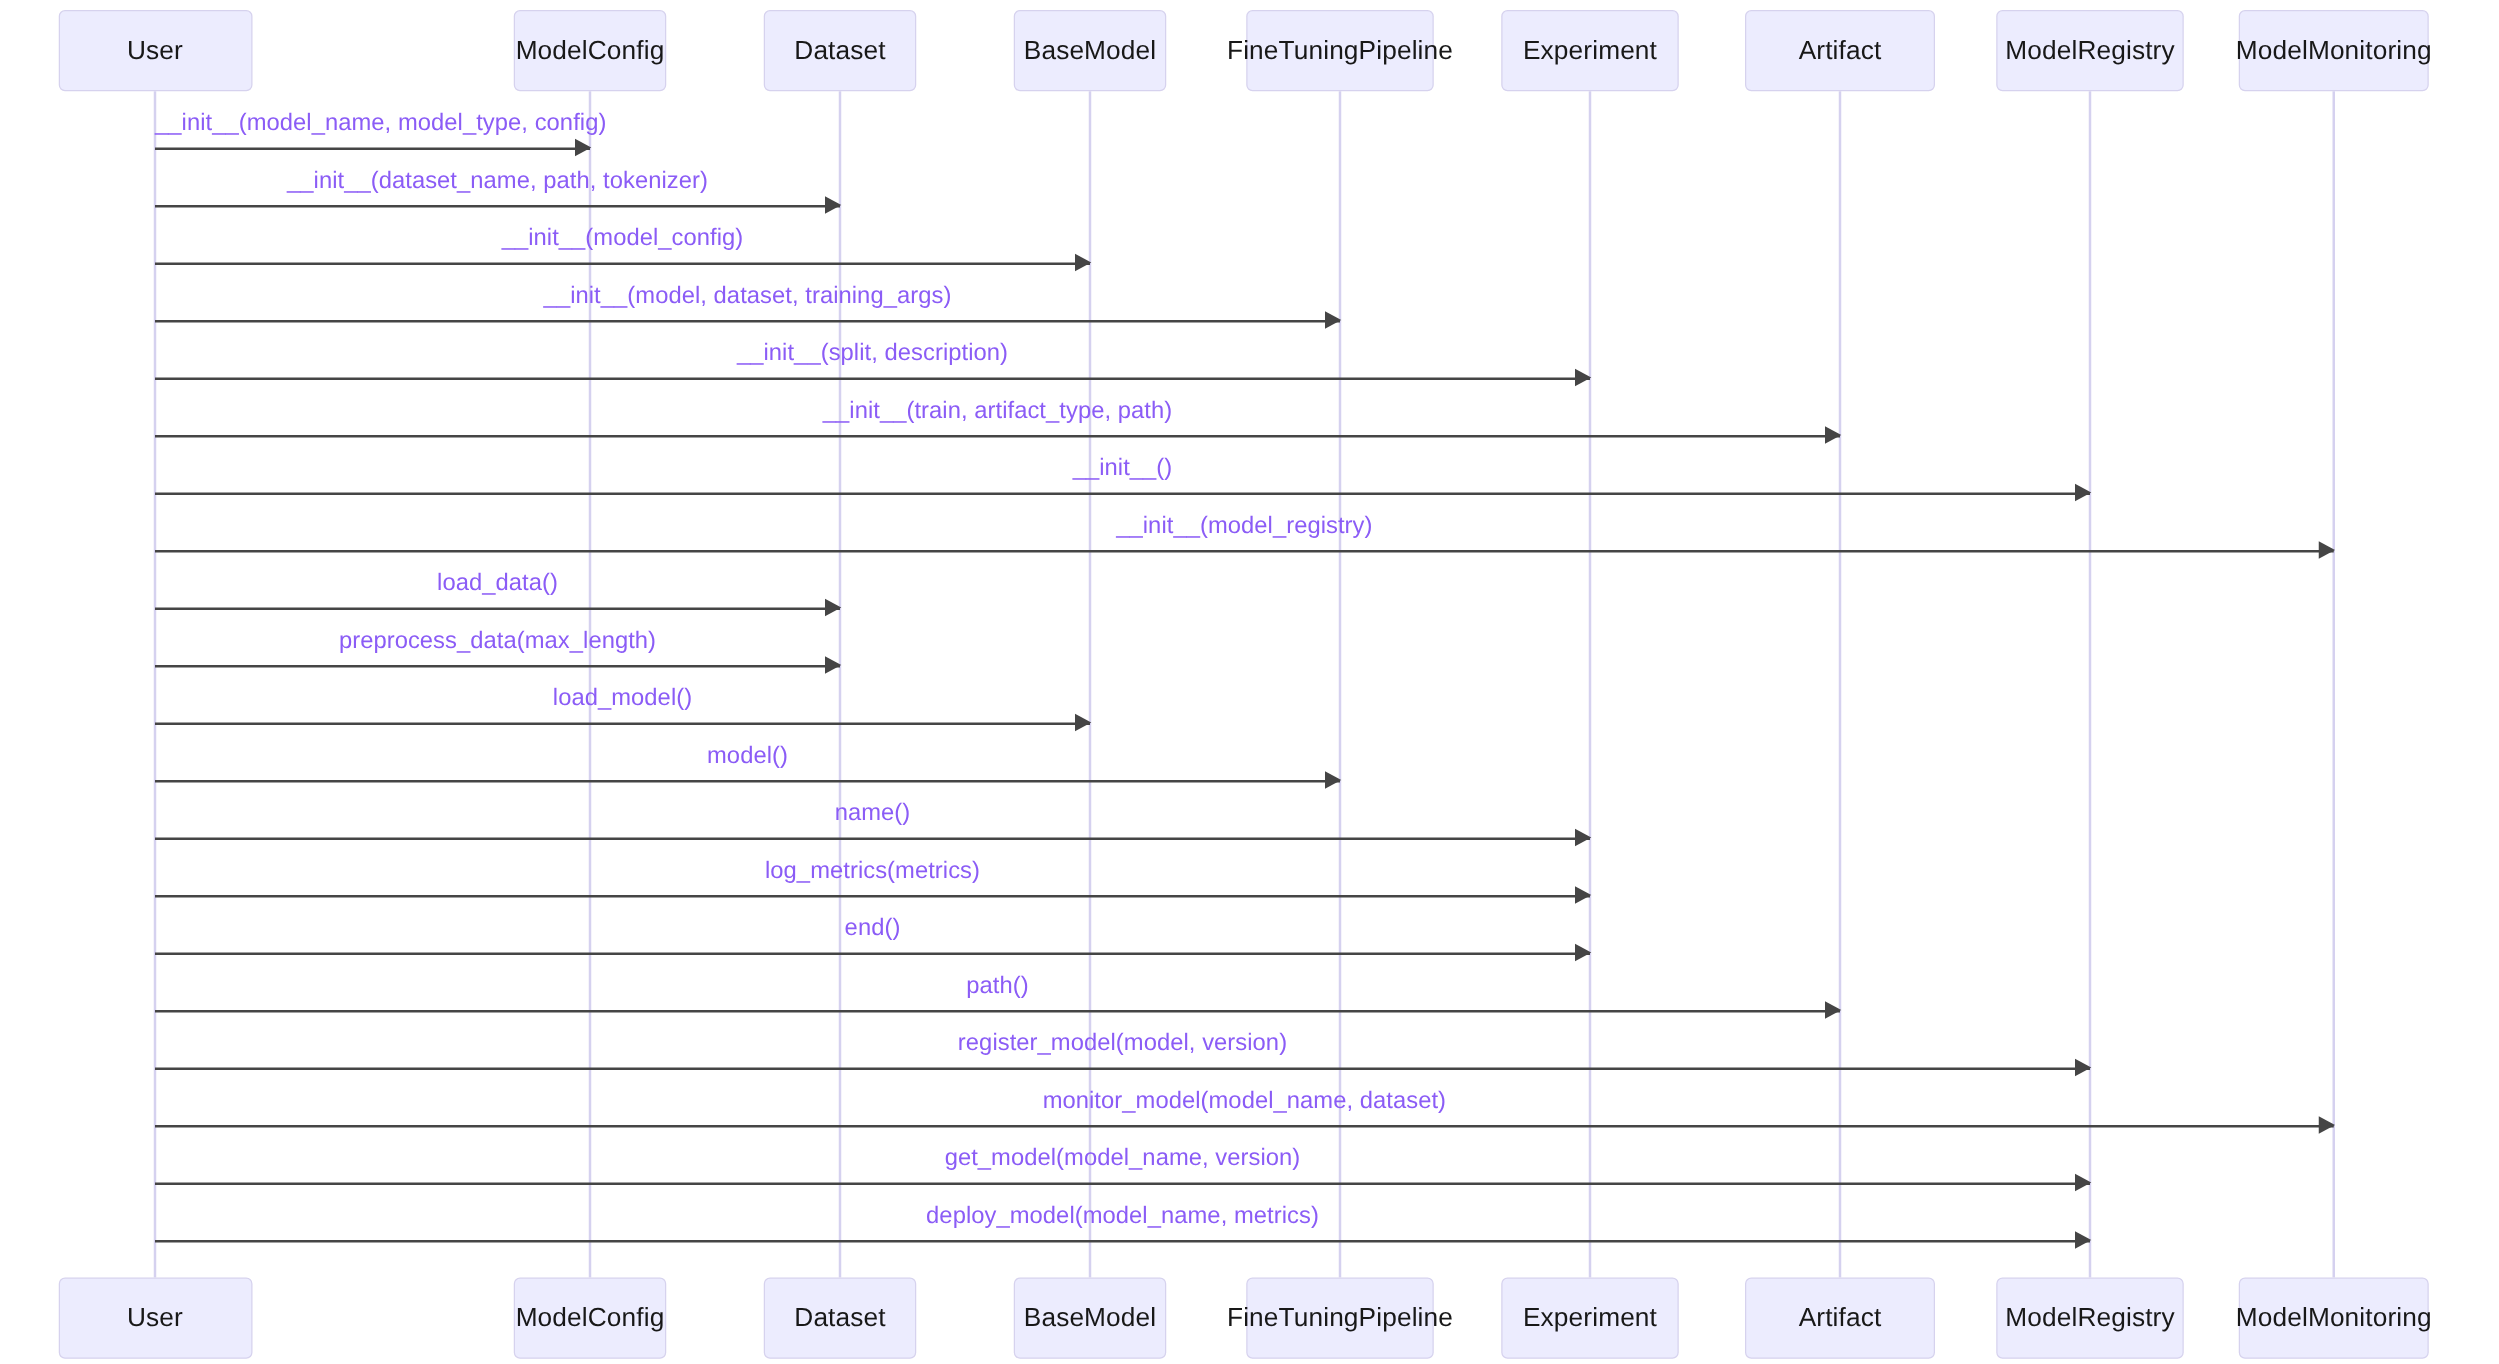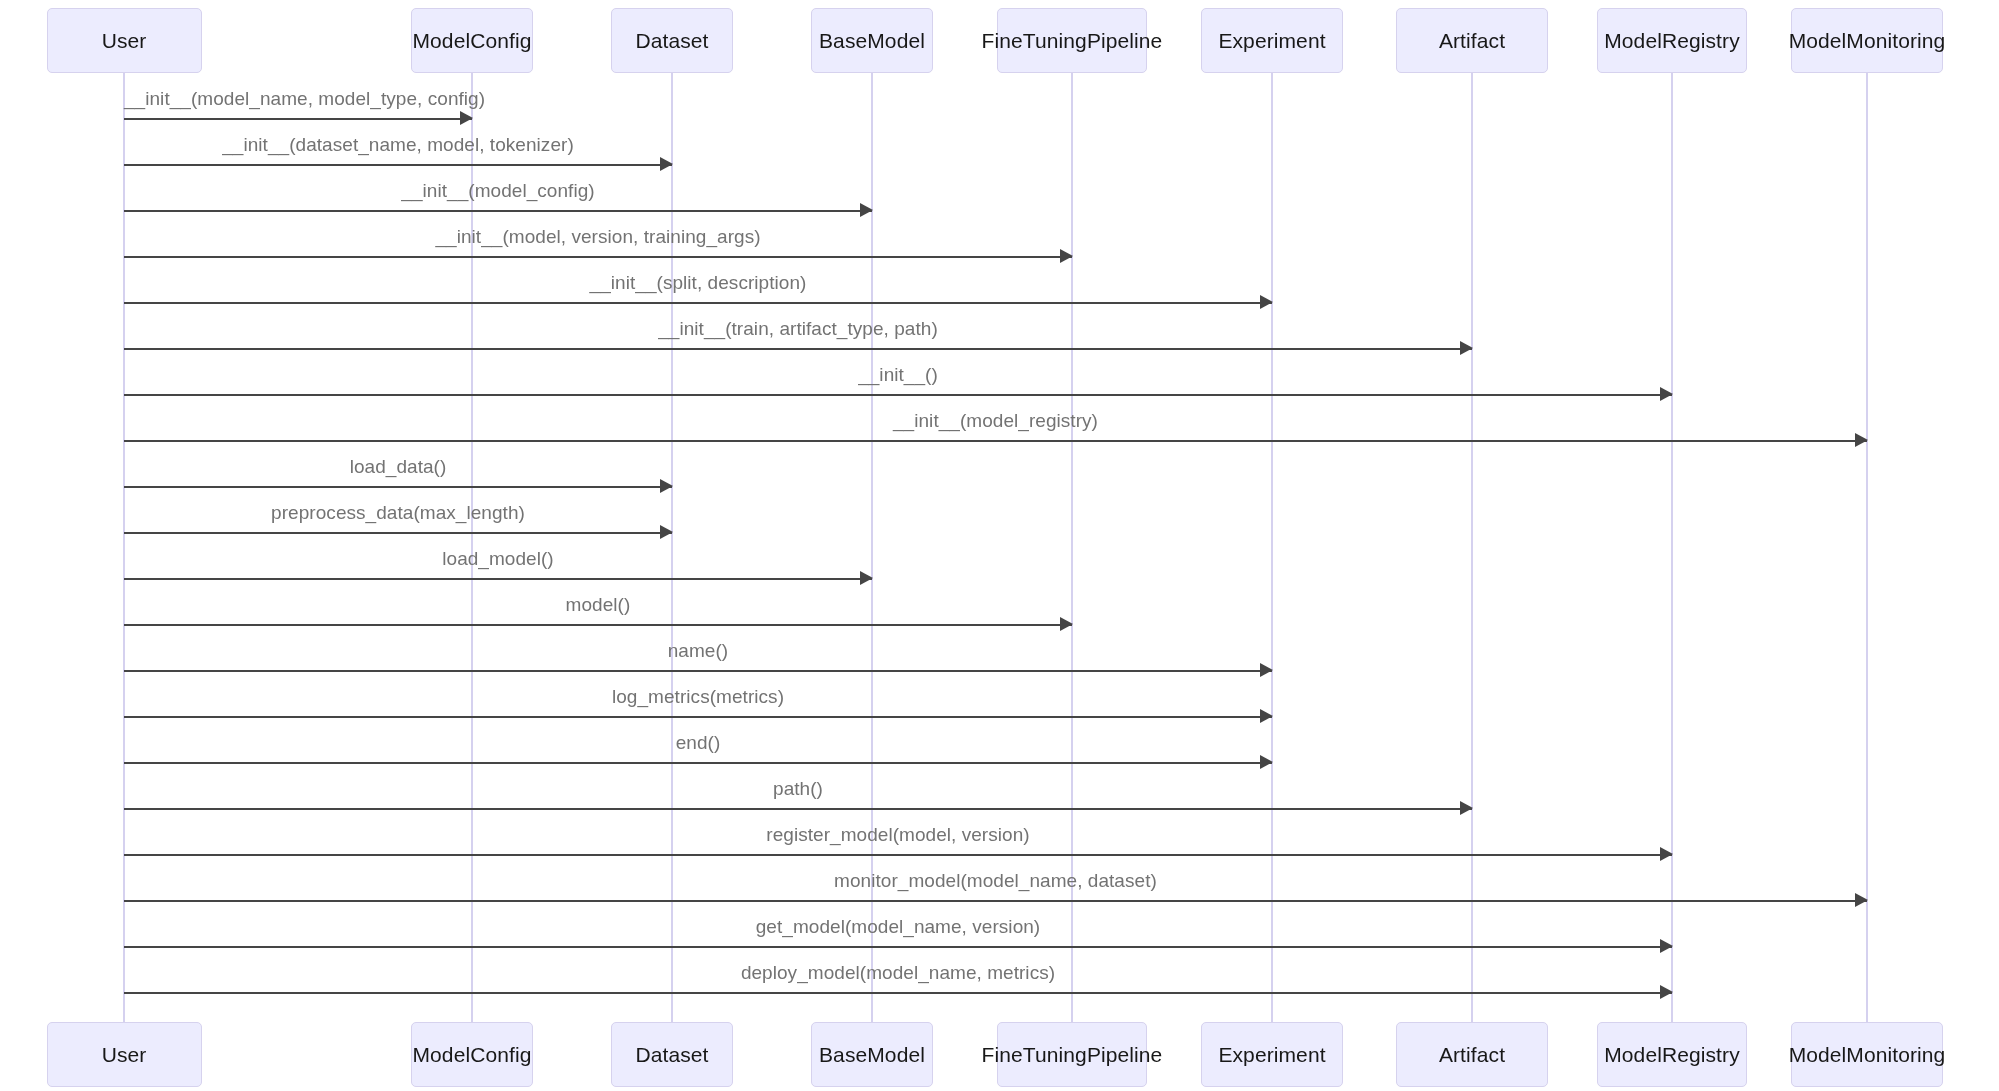--- a/index.html
+++ b/index.html
@@ -71,21 +71,21 @@
     height: 0;
     border-top: 7.5px solid transparent;
     border-bottom: 7.5px solid transparent;
     border-left: 13px solid #454545;
   }
   .msg .label {
     position: absolute;
     bottom: 8px;
     width: 100%;
     text-align: center;
-    color: #737373;
+    color: #8b5cf6;
     font-size: 19px;
     font-family: "Liberation Sans", sans-serif;
     white-space: nowrap;
     letter-spacing: 0.05px;
   }
 </style>
 </head>
 <body>
 
 <div id="diagram">
@@ -131,31 +131,31 @@
     </div>
   <div id="messages">
       <div class="msg" style="left: 124px; top: 118px; width: 348px;">
         <div class="line"></div>
         <div class="head"></div>
         <div class="label">__init__(model_name, model_type, config)</div>
       </div>
       <div class="msg" style="left: 124px; top: 164px; width: 548px;">
         <div class="line"></div>
         <div class="head"></div>
-        <div class="label">__init__(dataset_name, model, tokenizer)</div>
+        <div class="label">__init__(dataset_name, path, tokenizer)</div>
       </div>
       <div class="msg" style="left: 124px; top: 210px; width: 748px;">
         <div class="line"></div>
         <div class="head"></div>
         <div class="label">__init__(model_config)</div>
       </div>
       <div class="msg" style="left: 124px; top: 256px; width: 948px;">
         <div class="line"></div>
         <div class="head"></div>
-        <div class="label">__init__(model, version, training_args)</div>
+        <div class="label">__init__(model, dataset, training_args)</div>
       </div>
       <div class="msg" style="left: 124px; top: 302px; width: 1148px;">
         <div class="line"></div>
         <div class="head"></div>
         <div class="label">__init__(split, description)</div>
       </div>
       <div class="msg" style="left: 124px; top: 348px; width: 1348px;">
         <div class="line"></div>
         <div class="head"></div>
         <div class="label">__init__(train, artifact_type, path)</div>

